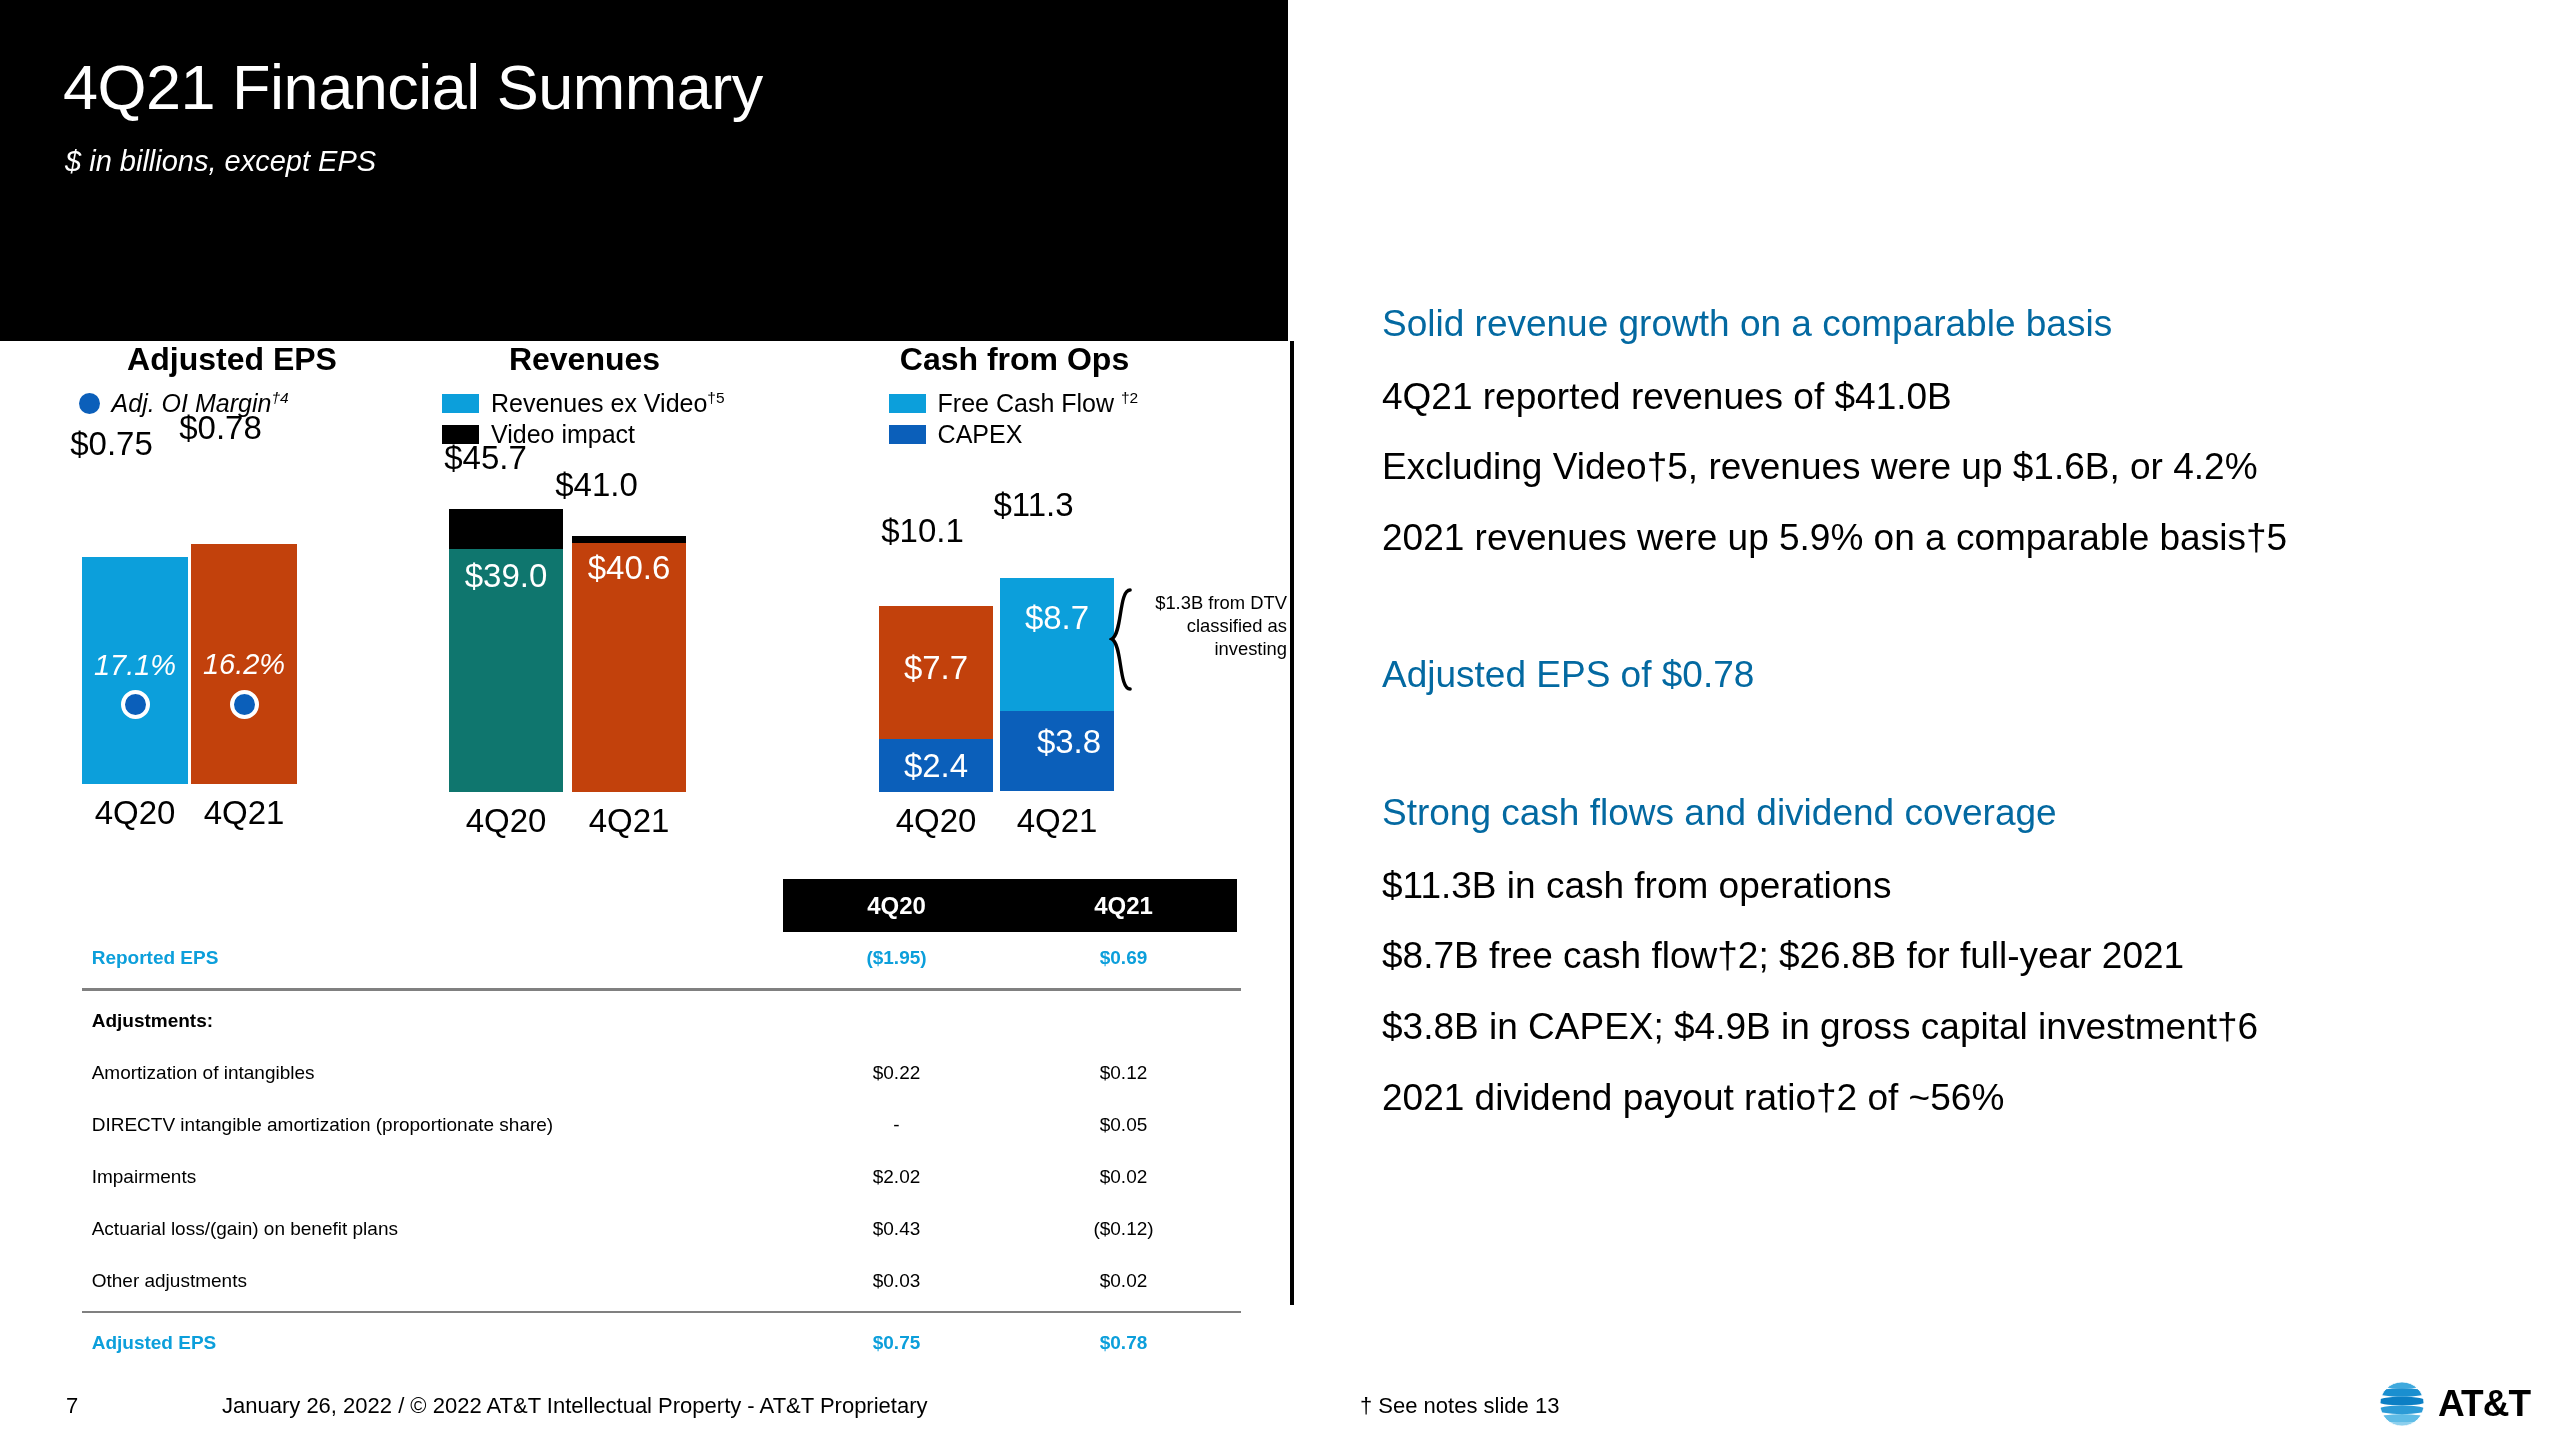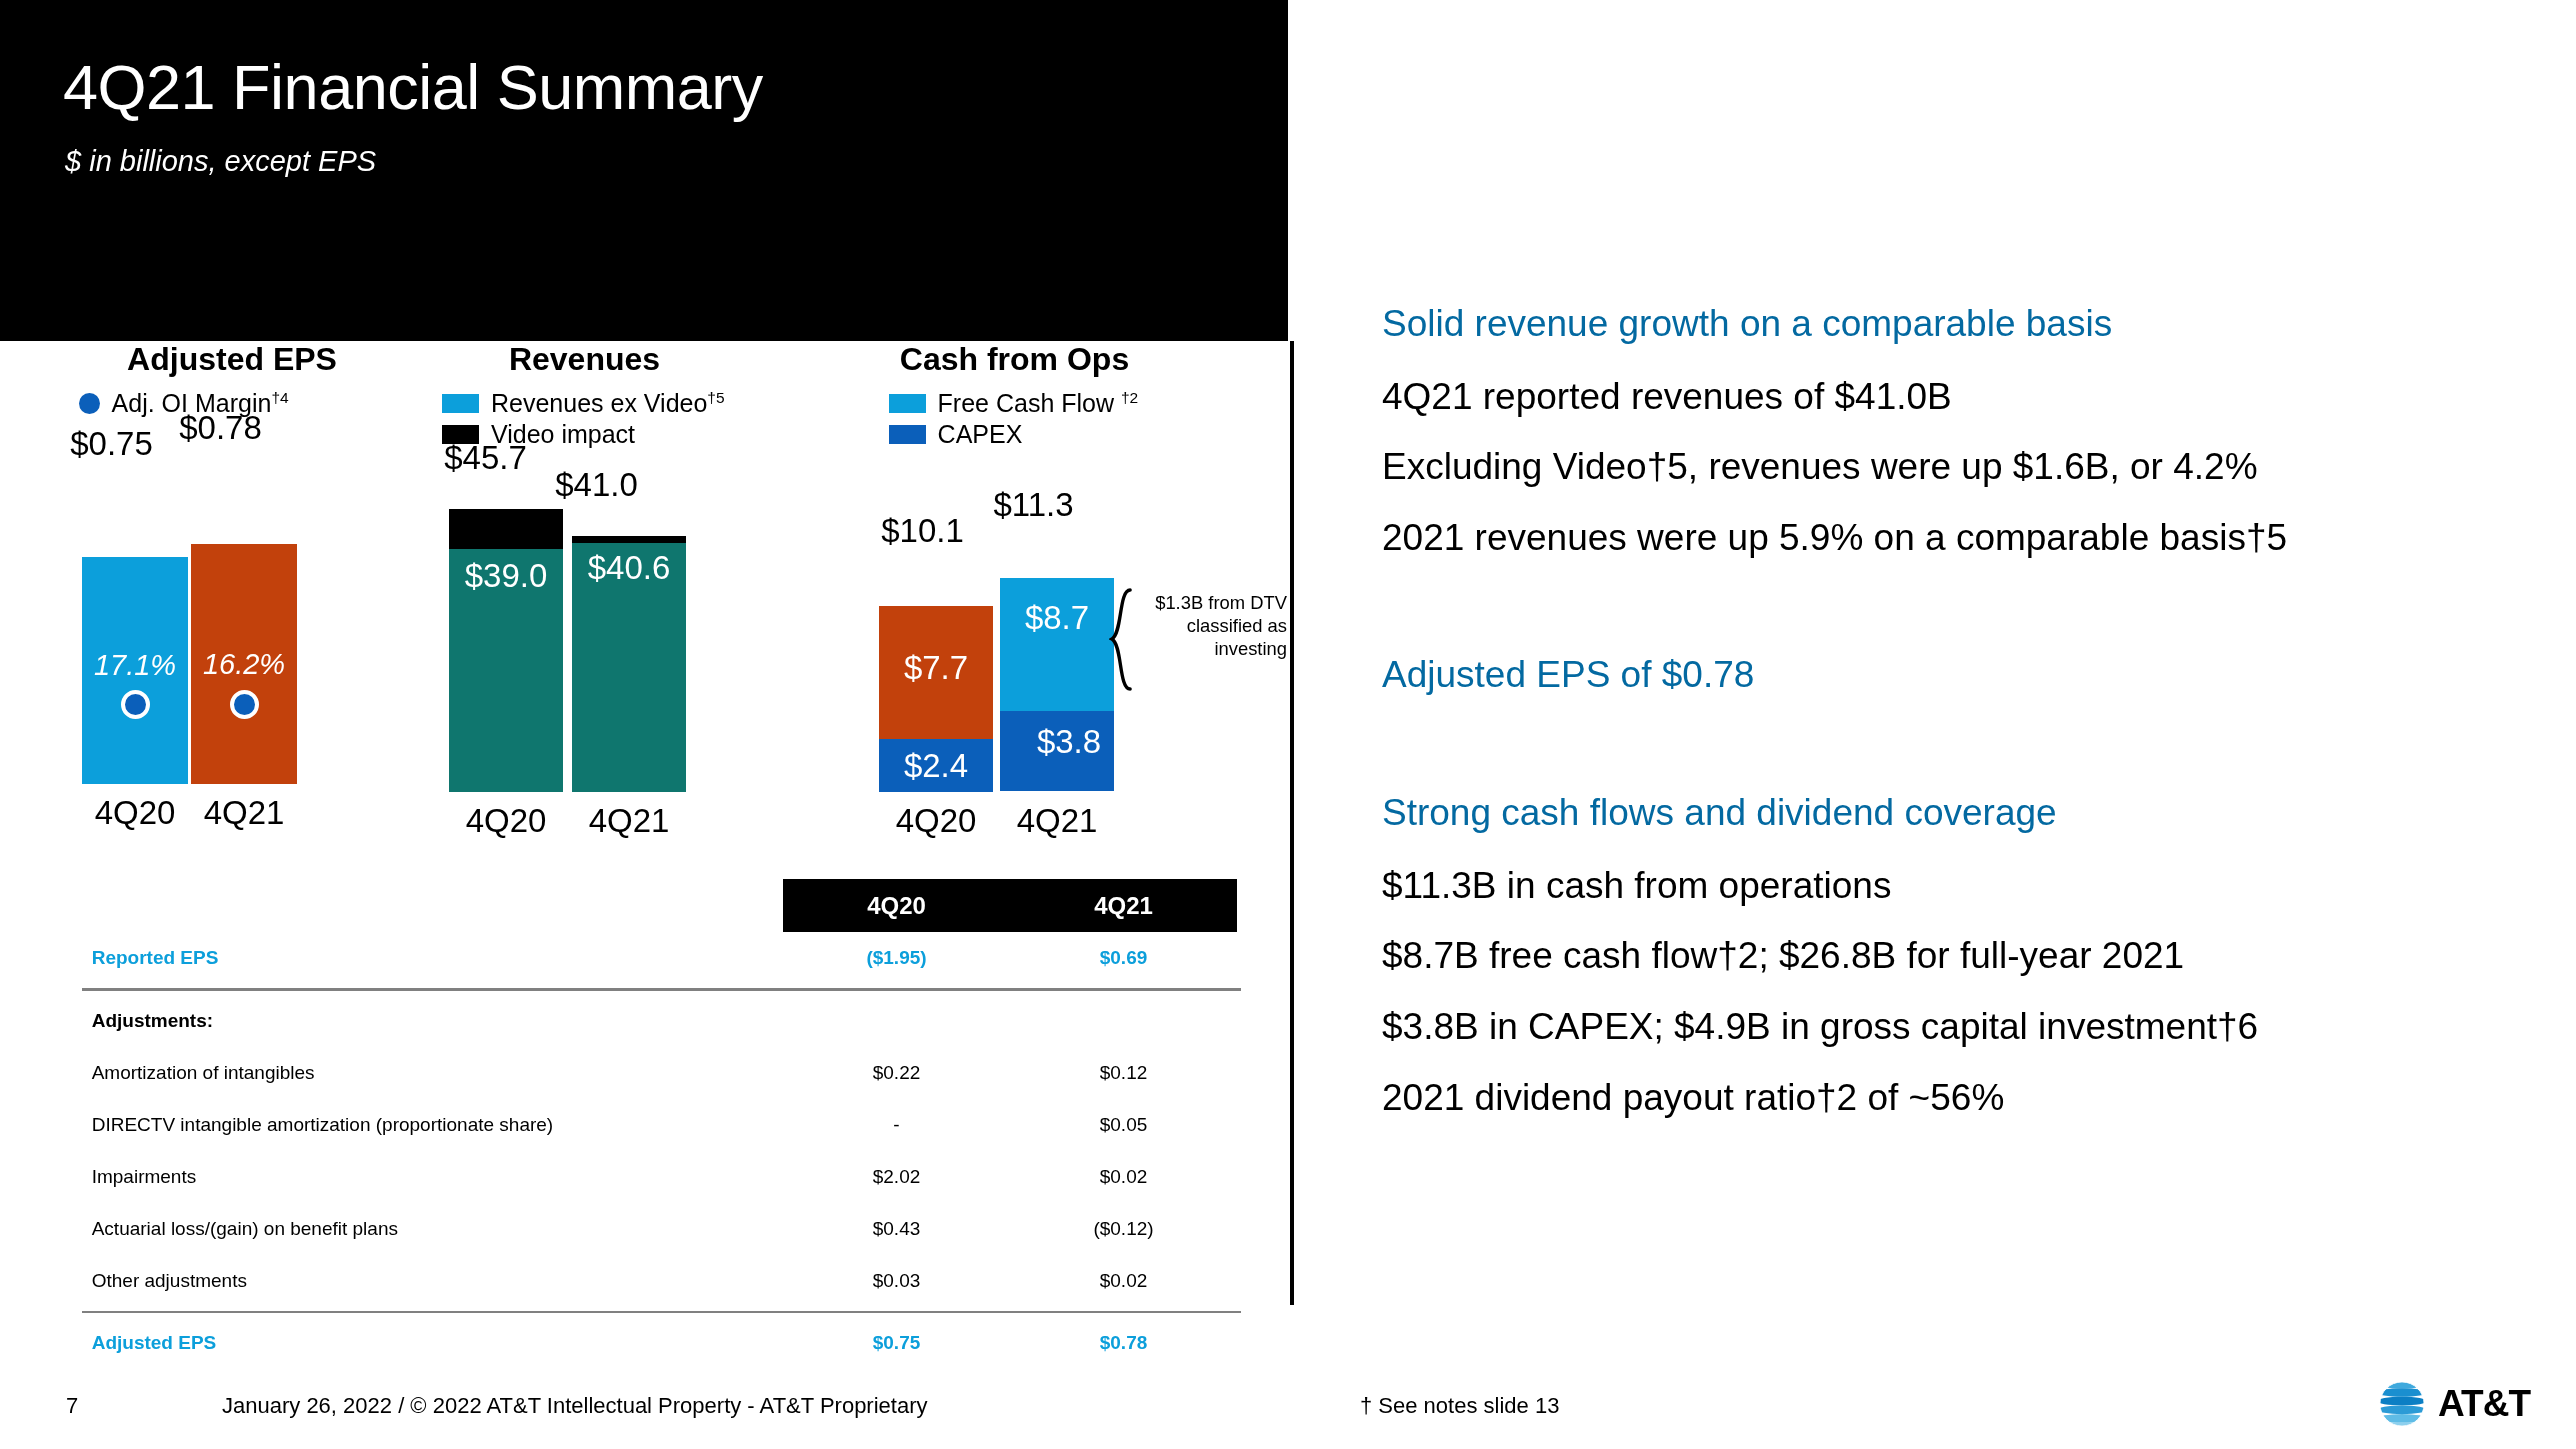--- a/index.html
+++ b/index.html
@@ -70,21 +70,21 @@
 </head>
 <body>
 
 <div id="title-band"></div>
 <div id="slide-title">4Q21 Financial Summary</div>
 <div id="slide-subtitle">$ in billions, except EPS</div>
 <div id="v-divider"></div>
 
 <div class="chart-block" style="left:58px;width:348px;">
   <div class="chart-title">Adjusted EPS</div>
-  <div class="legend" style="padding-left:21px;">
+  <div class="legend" style="padding-left:21px;font-style:italic;">
     <div class="legend-row">
       <span class="lg-dot"></span>
       <span class="lg-label"><span>Adj. OI Margin</span><sup>†4</sup></span>
     </div>
   </div>
 
   <div class="bars" style="margin-top:27px;">
 
     <div class="bar-top-label" style="left:-53px;top:-21px;">$0.75</div>
     <div class="bar-col" style="left:24px;width:106px;height:227px;background:#0C9FDB;">
@@ -122,21 +122,21 @@
       <div class="bar-seg" style="top:0;height:40px;background:#000;"></div>
       <div class="bar-seg" style="top:40px;height:243px;background:#0f766e;">
         <div class="seg-val" style="top:7.7px;">$39.0</div>
       </div>
     </div>
     <div class="bar-x-label" style="left:24px;width:114px;">4Q20</div>
 
     <div class="bar-top-label" style="left:65px;top:11.6px;">$41.0</div>
     <div class="bar-col" style="left:147px;width:114px;height:256px;">
       <div class="bar-seg" style="top:0;height:6.8px;background:#000;"></div>
-      <div class="bar-seg" style="top:6.8px;height:249px;background:#0f766e;">
+      <div class="bar-seg" style="top:6.8px;height:249px;background:#c2410c;">
         <div class="seg-val" style="top:5.8px;">$40.6</div>
       </div>
     </div>
     <div class="bar-x-label" style="left:147px;width:114px;">4Q21</div>
   </div>
 </div>
 
 <div class="chart-block" style="left:850px;width:406px;">
   <div class="chart-title" style="padding-right:77px;">Cash from Ops</div>
   <div class="legend" style="padding-left:39px;">

